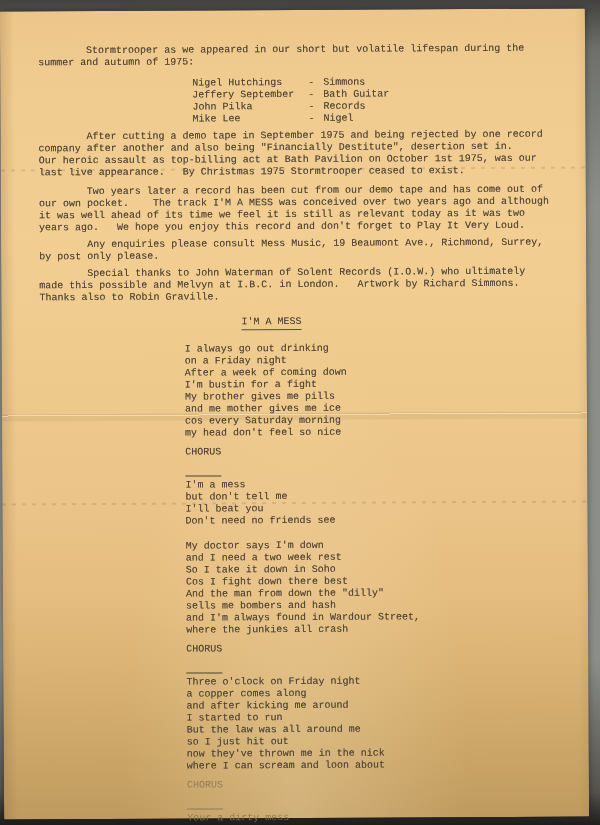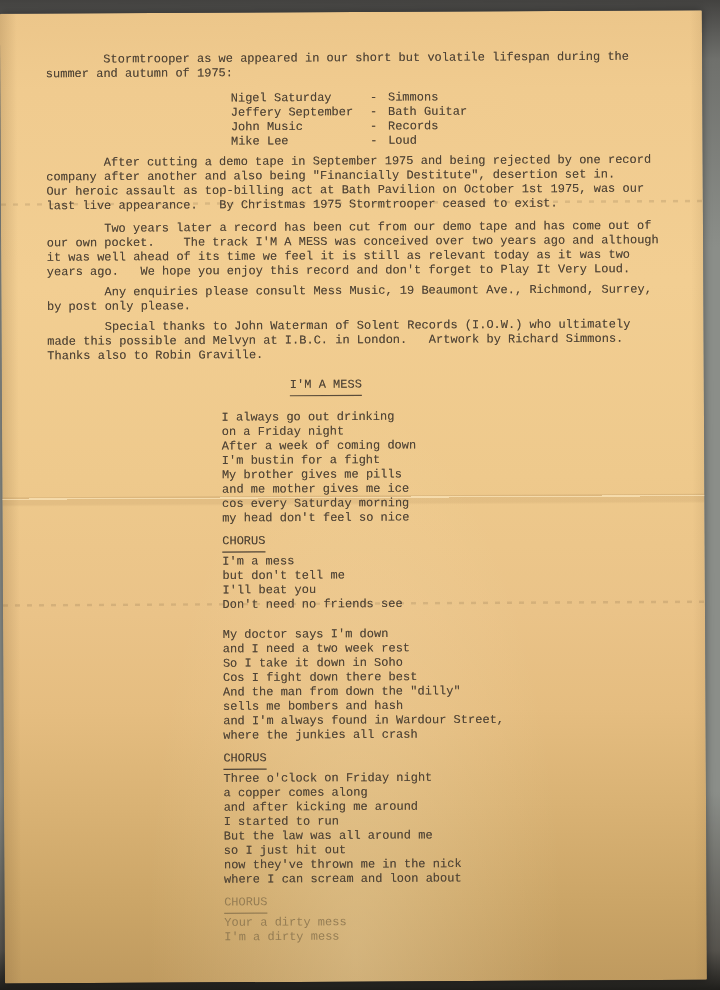--- a/index.html
+++ b/index.html
@@ -39,43 +39,43 @@
   .members{margin-top:9px;padding-left:154px;}
   .members+.para{margin-top:5px;}
   .member-row{height:12px;}
   .m-name{display:inline-block;width:116px;}
   .m-dash{display:inline-block;width:15px;}
   .para.p3{margin-top:7px;}
   .song{margin-top:13px;padding-left:145px;}
   .song-title{padding-left:57px;}
   .song-title span{display:inline-block;border-bottom:1px solid #5a4c3a;padding-bottom:1px;}
   .chorus-head{margin-top:7px;}
-  .chorus-head span{display:inline-block;border-bottom:1px solid currentColor;padding-bottom:1px;}
+  .chorus-head span{display:inline-block;border-bottom:1px solid currentColor;padding-bottom:17px;}
   .verse{white-space:pre;margin-top:3px;}
   .song-section:first-child .verse{margin-top:6px;}
   .song-section.no-head .verse{margin-top:13px;}
   .song-section.faded{color:#8a744e;text-shadow:none;opacity:.85;}
 </style>
 </head>
 <body>
 
 <div class="paper">
   <div class="crease dotted" style="top:158px;"></div>
   <div class="crease fold" style="top:403px;"></div>
   <div class="crease dotted" style="top:492px;"></div>
 
   <div class="content">
     <div class="para">        Stormtrooper as we appeared in our short but volatile lifespan during the
 summer and autumn of 1975:</div>
 
     <div class="members">
-        <div class="member-row"><span class="m-name">Nigel Saturday</span><span class="m-dash">-</span><span class="m-role">Simmons</span></div>
+        <div class="member-row"><span class="m-name">Nigel Hutchings</span><span class="m-dash">-</span><span class="m-role">Simmons</span></div>
         <div class="member-row"><span class="m-name">Jeffery September</span><span class="m-dash">-</span><span class="m-role">Bath Guitar</span></div>
-        <div class="member-row"><span class="m-name">John Music</span><span class="m-dash">-</span><span class="m-role">Records</span></div>
-        <div class="member-row"><span class="m-name">Mike Lee</span><span class="m-dash">-</span><span class="m-role">Loud</span></div>
+        <div class="member-row"><span class="m-name">John Pilka</span><span class="m-dash">-</span><span class="m-role">Records</span></div>
+        <div class="member-row"><span class="m-name">Mike Lee</span><span class="m-dash">-</span><span class="m-role">Nigel</span></div>
       </div>
 
     <div class="para">        After cutting a demo tape in September 1975 and being rejected by one record
 company after another and also being "Financially Destitute", desertion set in.
 Our heroic assault as top-billing act at Bath Pavilion on October 1st 1975, was our
 last live appearance.   By Christmas 1975 Stormtrooper ceased to exist.</div>
     <div class="para p3">        Two years later a record has been cut from our demo tape and has come out of
 our own pocket.    The track I'M A MESS was conceived over two years ago and although
 it was well ahead of its time we feel it is still as relevant today as it was two
 years ago.   We hope you enjoy this record and don't forget to Play It Very Loud.</div>

